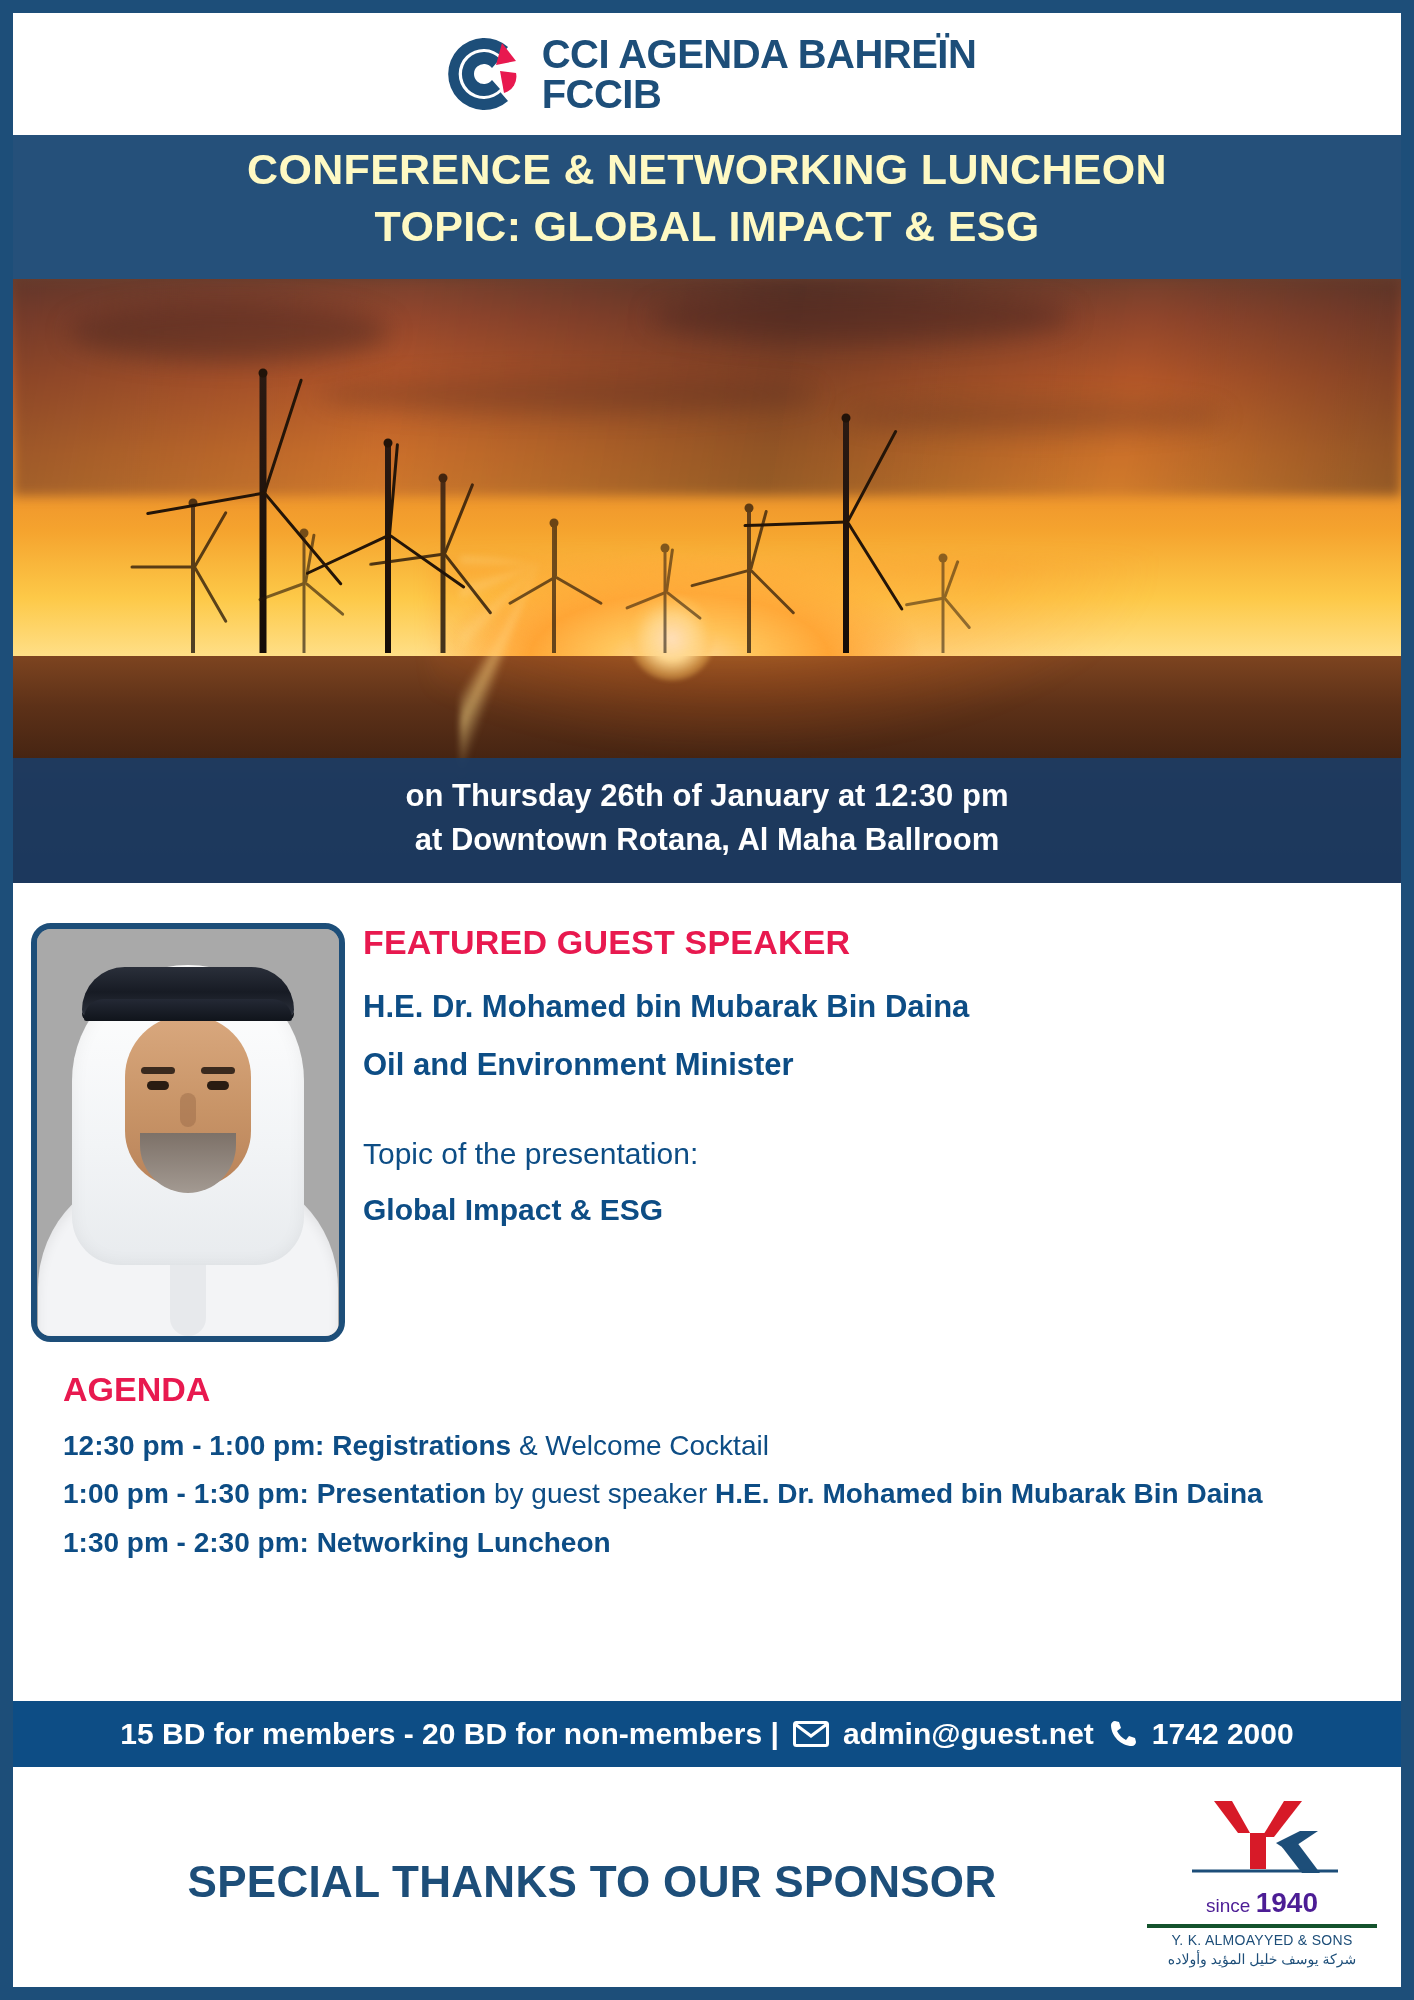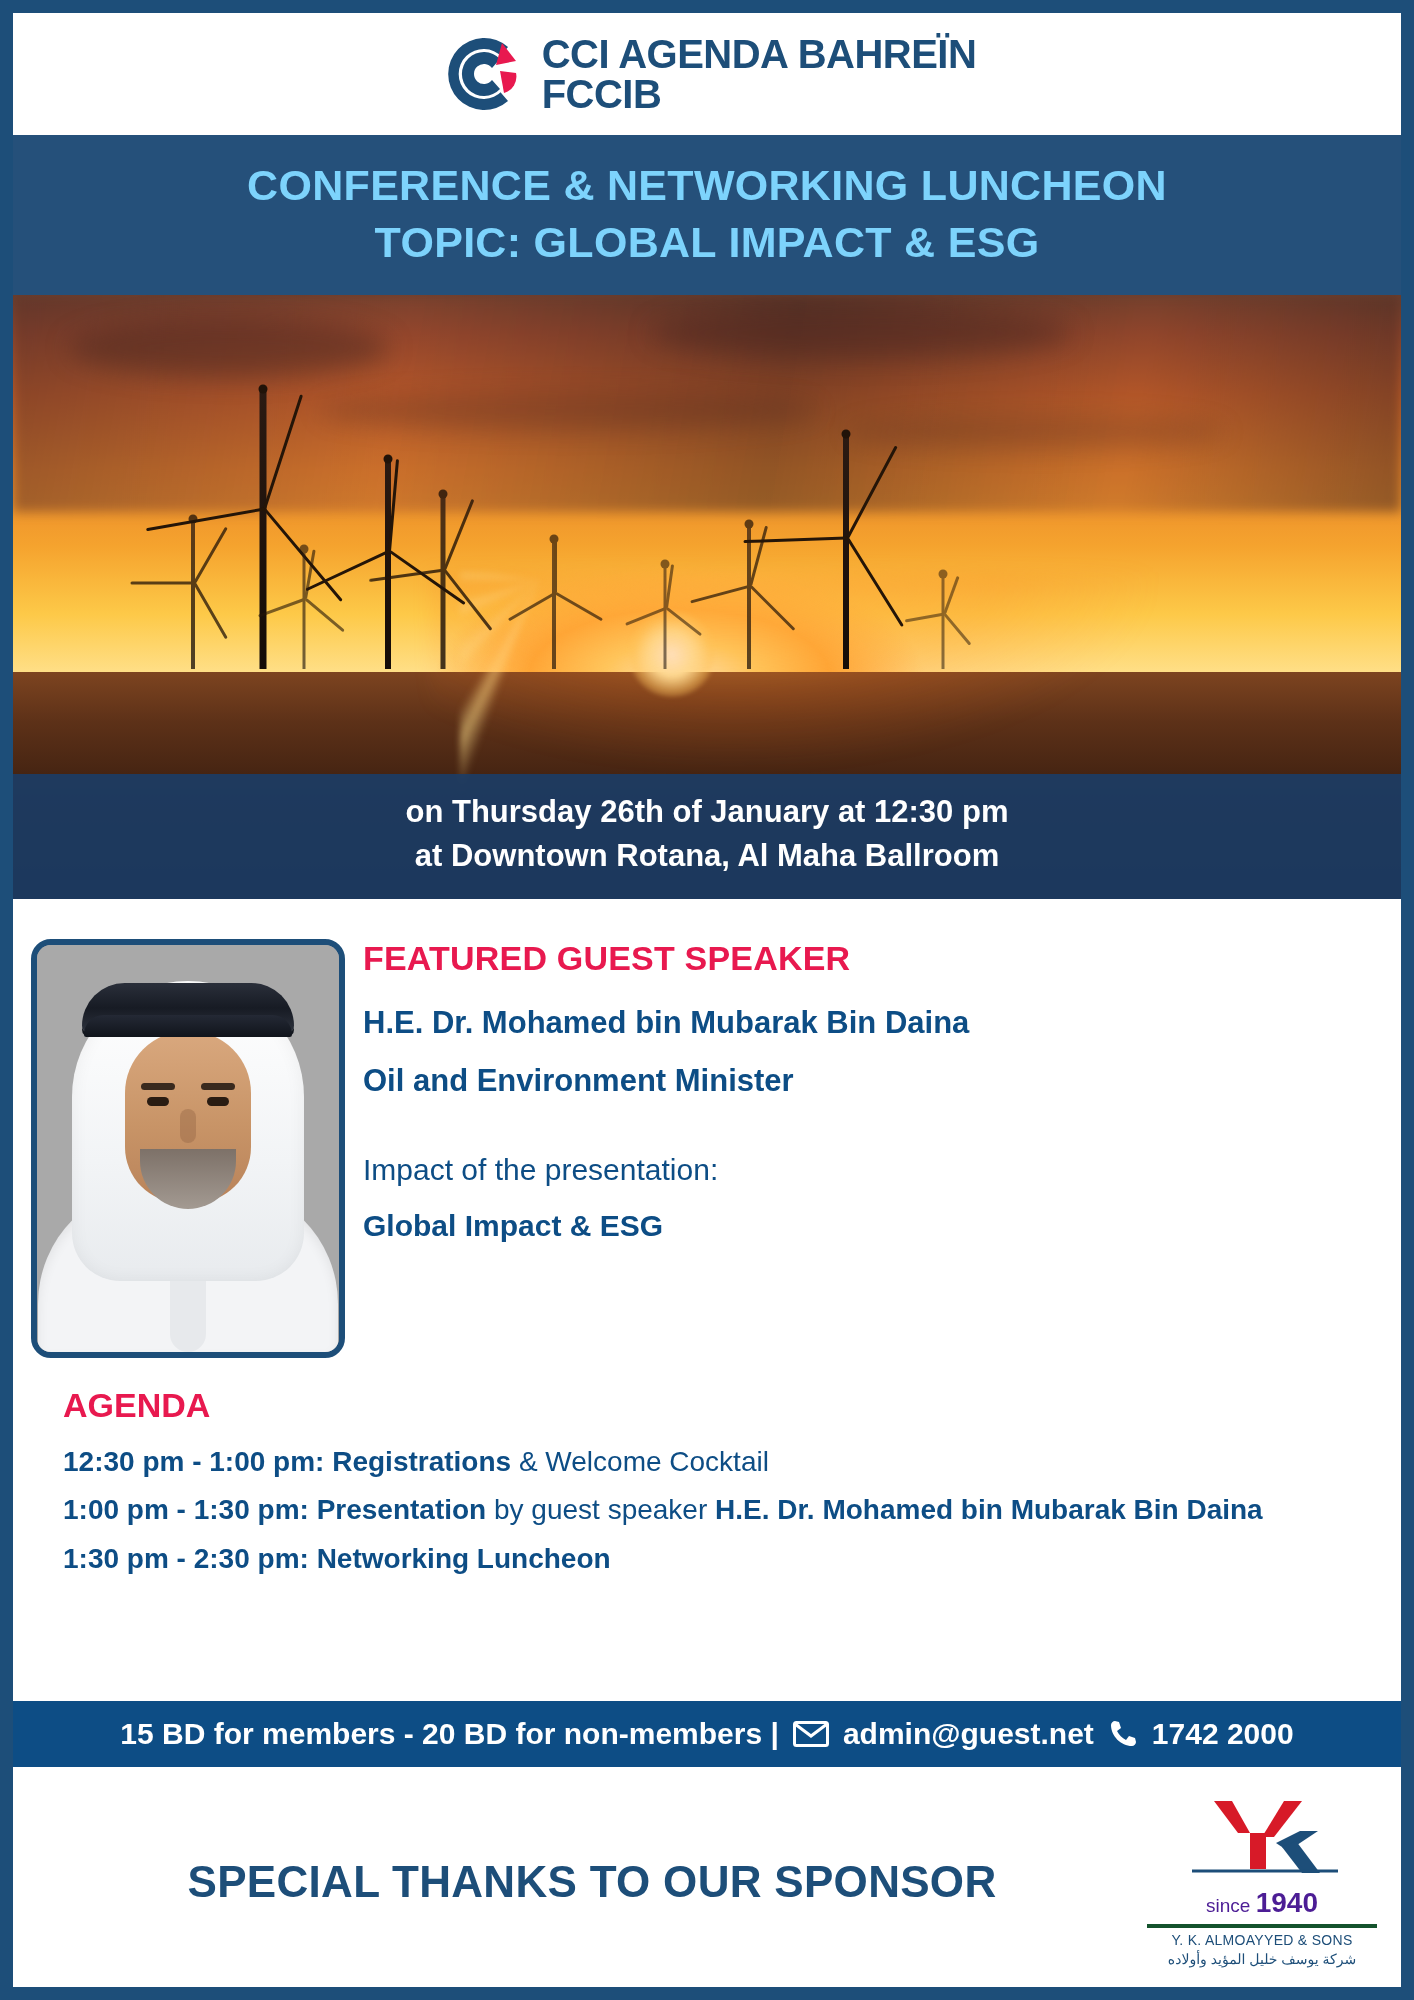--- a/index.html
+++ b/index.html
@@ -31,23 +31,23 @@
   .logo-l1{
     font-size:40px;font-weight:bold;color:#1d4e79;letter-spacing:-0.5px;
   }
   .logo-l2{
     font-size:40px;font-weight:bold;color:#1d4e79;letter-spacing:-0.5px;
   }
 
   
   .title-banner{
     background:#25507a;
-    color:#7dd3fc;
+    color:#fef9c3;
     text-align:center;
-    padding:22px 10px 24px 10px;
+    padding:6px 10px 24px 10px;
     flex:0 0 auto;
   }
   .title-line{
     font-size:43px;font-weight:bold;letter-spacing:0.3px;line-height:1.32;
   }
 
   
   .hero{
     position:relative;
     height:604px;
@@ -396,21 +396,21 @@
           <div class="p-beard"></div>
         </div>
         <div class="p-agal"></div>
         <div class="p-agal2"></div>
       </div>
     </div>
     <div class="speaker-info">
       <div class="featured">FEATURED GUEST SPEAKER</div>
       <div class="sp-name">H.E. Dr. Mohamed bin Mubarak Bin Daina</div>
       <div class="sp-role">Oil and Environment Minister</div>
-      <div class="sp-topic-label">Impact of the presentation:</div>
+      <div class="sp-topic-label">Topic of the presentation:</div>
       <div class="sp-topic-value">Global Impact &amp; ESG</div>
     </div>
   </div>
 
   <div class="agenda">
     <div class="agenda-title">AGENDA</div>
 
     <div class="agenda-line">
       <b>12:30 pm - 1:00 pm: Registrations</b><span class="reg"> &amp; Welcome Cocktail</span><b></b>
     </div>

